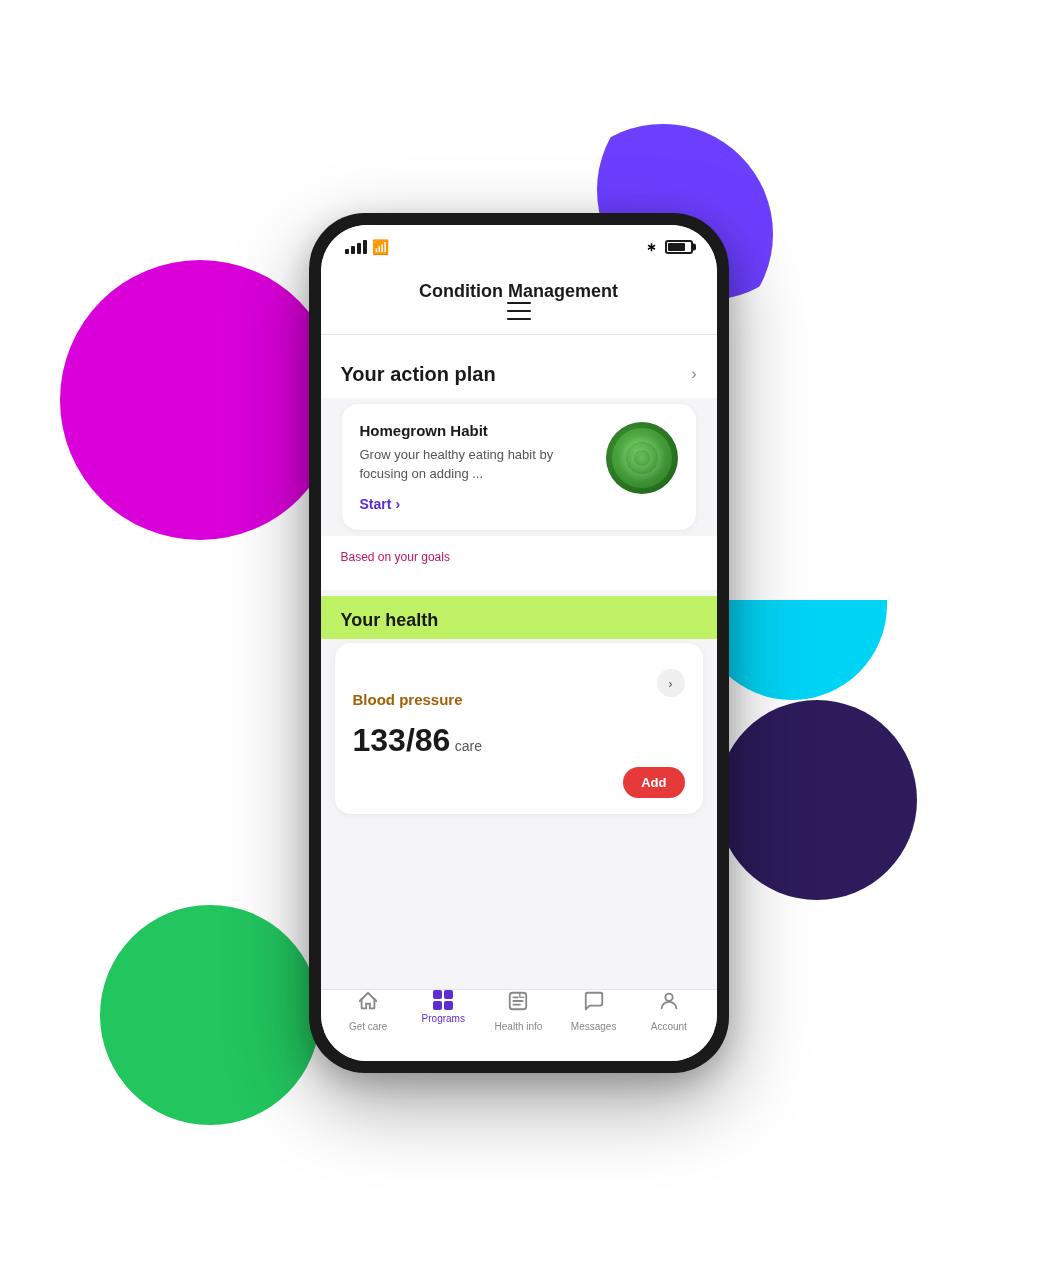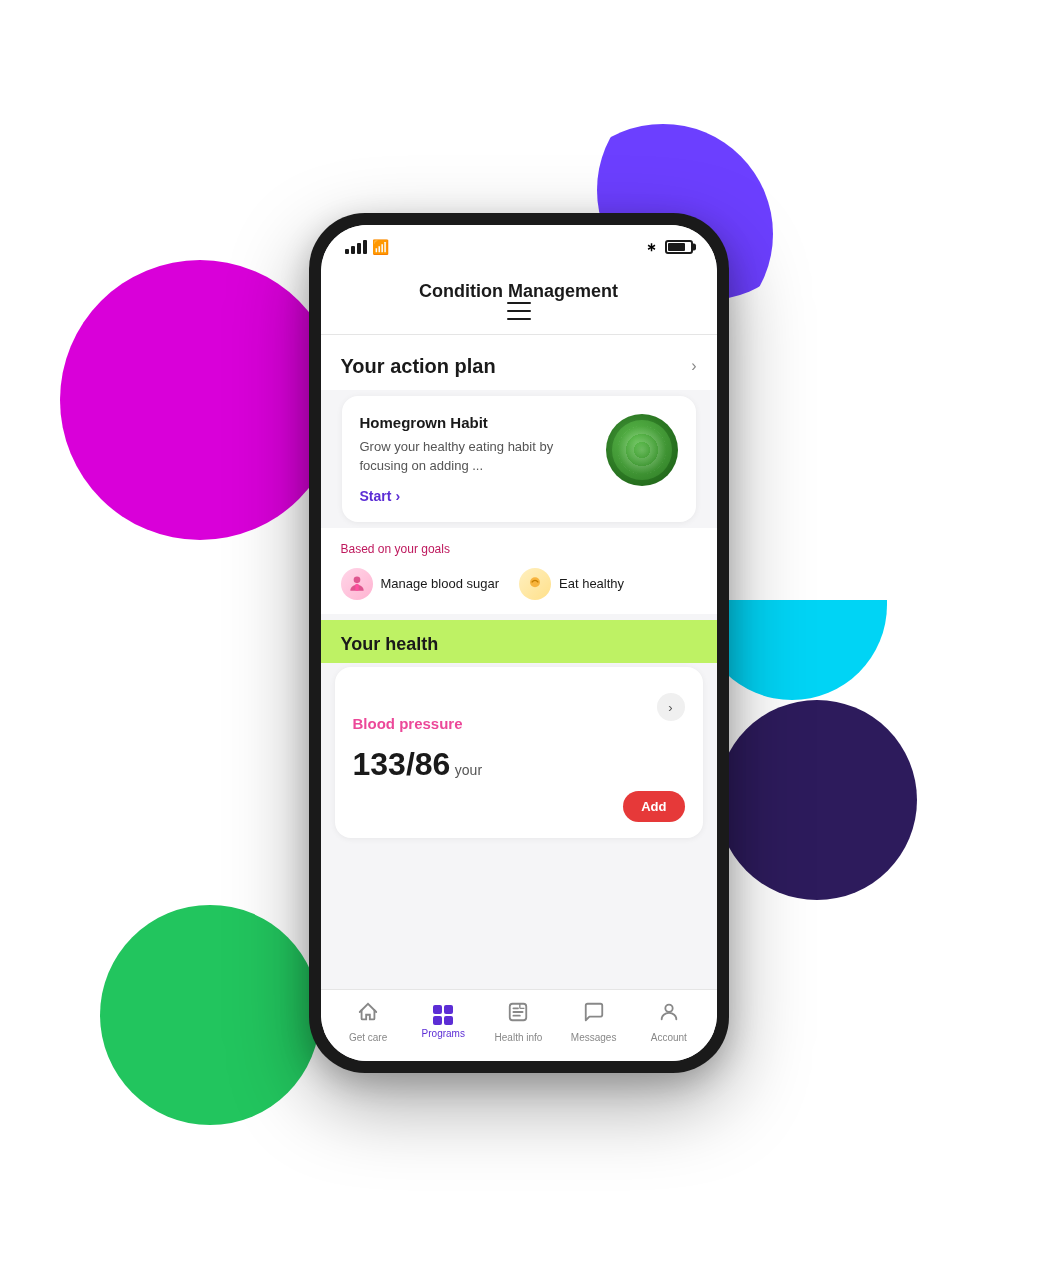--- a/index.html
+++ b/index.html
@@ -187,21 +187,21 @@
       flex: 1;
       overflow-y: auto;
       background: #f5f5f7;
       padding-bottom: 10px;
     }
     .scroll-content::-webkit-scrollbar { display: none; }
 
     
     .section-header {
       background: #ffffff;
-      padding: 20px 20px 12px;
+      padding: 28px 20px 12px;
       display: flex;
       align-items: center;
       justify-content: space-between;
       margin-bottom: 2px;
     }
     .section-title {
       font-size: 20px;
       font-weight: 700;
       color: #1a1a1a;
     }
@@ -331,21 +331,21 @@
     }
     .bp-header {
       display: flex;
       align-items: center;
       justify-content: space-between;
       margin-bottom: 14px;
     }
     .bp-title {
       font-size: 15px;
       font-weight: 700;
-      color: #ec4899;
+      color: #a16207;
       margin-top: 32px;
     }
     .bp-chevron {
       width: 28px;
       height: 28px;
       background: #f0f0f0;
       border-radius: 50%;
       display: flex;
       align-items: center;
       justify-content: center;
@@ -377,21 +377,21 @@
       font-size: 13px;
       font-weight: 600;
       cursor: pointer;
     }
 
     
     .bottom-nav {
       background: #ffffff;
       height: 72px;
       display: flex;
-      align-items: center;
+      align-items: flex-start;
       justify-content: space-around;
       flex-shrink: 0;
       border-top: 1px solid #e5e5e5;
       padding: 0 10px;
       padding-bottom: 6px;
     }
     .nav-item {
       display: flex;
       flex-direction: column;
       align-items: center;
@@ -486,57 +486,34 @@
             </div>
           </div>
           <div class="habit-image">
             <div class="leaf-inner"></div>
             <div class="leaf-dots"></div>
           </div>
         </div>
 
         <div class="goals-section">
           <div class="goals-label">Based on your goals</div>
-          <div class="goals-row">
-            <div class="goal-item">
-              <div class="goal-icon goal-icon-blood">
-
-                <svg width="20" height="20" viewBox="0 0 24 24" fill="none">
-                  <circle cx="12" cy="7" r="4" fill="#d63a7a" opacity="0.8"></circle>
-                  <path d="M4 20c0-4 3.6-7 8-7s8 3 8 7" fill="#d63a7a" opacity="0.8"></path>
-                  <rect x="10" y="12" width="4" height="8" rx="1" fill="#ff4fa0"></rect>
-                </svg>
-              </div>
-              <span class="goal-text">Manage blood sugar</span>
-            </div>
-            <div class="goal-item">
-              <div class="goal-icon goal-icon-food">
-
-                <svg width="20" height="20" viewBox="0 0 24 24" fill="none">
-                  <circle cx="12" cy="10" r="6" fill="#f5a623" opacity="0.8"></circle>
-                  <path d="M8 10 Q12 5 16 10" stroke="#c47d00" stroke-width="1.5" fill="none"></path>
-                </svg>
-              </div>
-              <span class="goal-text">Eat healthy</span>
-            </div>
-          </div>
         </div>
 
         <div class="health-section">
           <div class="health-header">
             <span class="health-title">Your health</span>
           </div>
           <div class="bp-card">
             <div class="bp-header">
               <span class="bp-title">Blood pressure</span>
               <div class="bp-chevron">›</div>
             </div>
             <div>
               <span class="bp-value">133/86</span>
-              <span class="bp-unit">your</span>
+              <span class="bp-unit">care</span>
             </div>
             <div class="bp-action-row">
               <button class="bp-add-btn">Add</button>
             </div>
           </div>
         </div>
 
       </div>
 
       <div class="bottom-nav">

